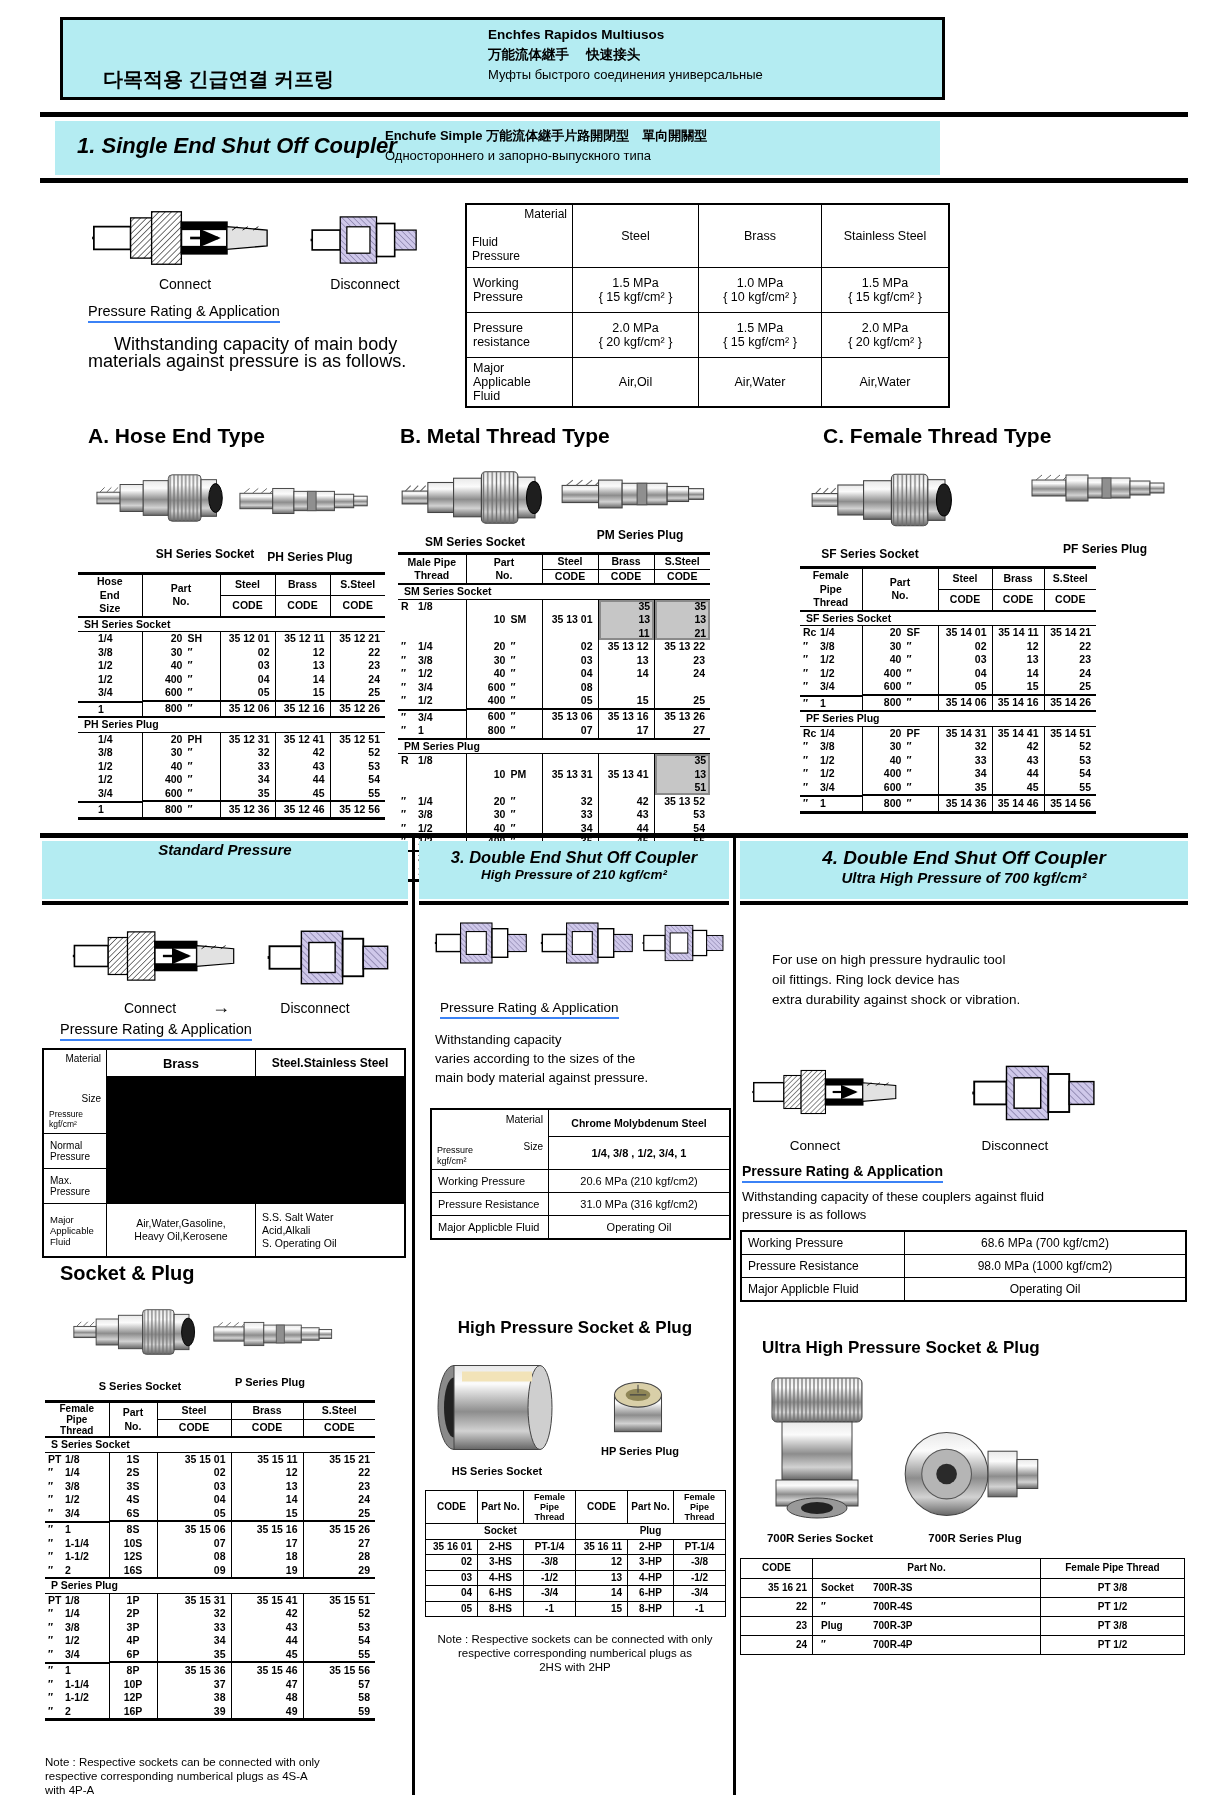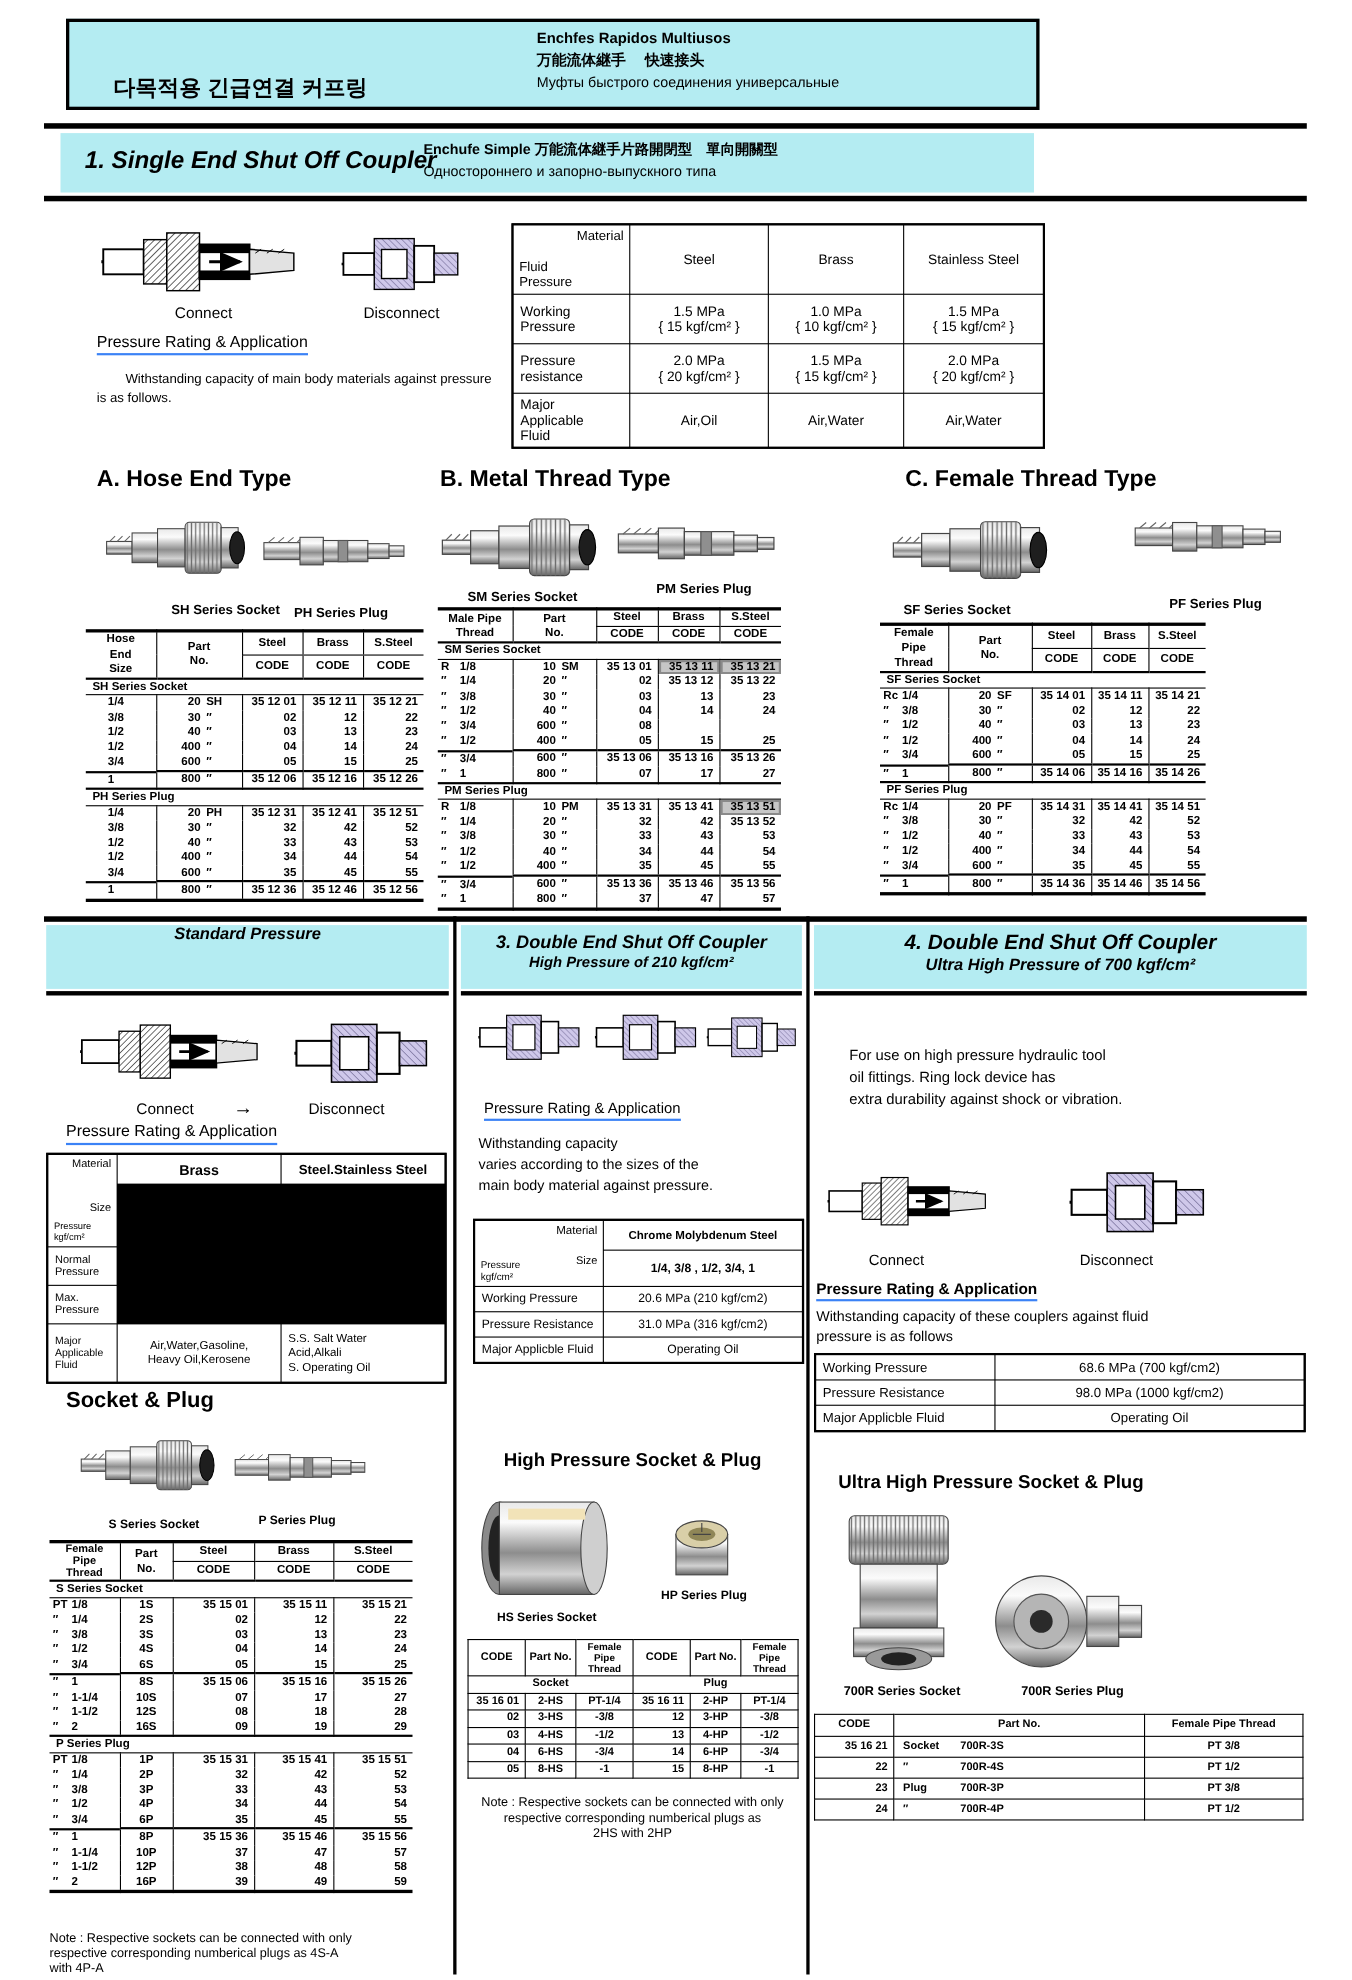--- a/index.html
+++ b/index.html
@@ -24,21 +24,21 @@
   .codes thead .hspan{border-bottom:2px solid #000;}
   .codes thead .hcode{border-bottom:2px solid #000;}
   .codes tbody.grp td{border-top:2px solid #000;border-bottom:1px solid #000;text-align:left;font-weight:bold;padding-left:6px;}
   .codes tbody.foot tr:first-child td{border-top:2px solid #000;}
   .codes .c-sz{display:flex;font-weight:bold;}
   .codes .szp{display:inline-block;width:17px;text-align:left;}
   .codes .c-pt{font-weight:bold;}
   .codes .pn{display:inline-block;width:52%;text-align:right;}
   .codes .ps{display:inline-block;width:38%;text-align:left;padding-left:5px;}
   .codes .c-cd{text-align:right;font-weight:bold;padding-right:5px;}
-  .codes td.hl{background:#c6c6c6;box-shadow:inset 0 0 0 2px #8a8a8a;}
+  .codes td.hl{background:#c6c6c6;box-shadow:inset 0 0 0 2px #8a8a8a;padding-left:40px;}
 
   
   .gridtbl{display:grid;background:#000;gap:1px;border:2px solid #000;}
   .gridtbl>div{background:#fff;display:flex;align-items:center;justify-content:center;text-align:center;}
   .gridtbl .lft{justify-content:flex-start;text-align:left;padding-left:6px;}
   .corner{position:relative;background-image:linear-gradient(to bottom right,transparent 48.6%,#000 48.6%,#000 51.4%,transparent 51.4%);}
   .corner span{position:absolute;line-height:1.15;}
   .corner .tr{top:3px;right:5px;text-align:right;}
   .corner .mr{top:52%;right:5px;text-align:right;}
   .corner .bl{bottom:3px;left:5px;text-align:left;}
@@ -176,21 +176,21 @@
 
 <svg class="abs" style="left:85px;top:203px;" width="205" height="70">
     <use href="#cutA"></use>
   </svg>
 <svg class="abs" style="left:300px;top:207px;" width="130" height="66">
     <use href="#cutB"></use>
   </svg>
 <div class="abs ctr" style="left:130px;top:276px;width:110px;font-size:14px;">Connect</div>
 <div class="abs ctr" style="left:305px;top:276px;width:120px;font-size:14px;">Disconnect</div>
 <div class="abs underl" style="left:88px;top:303px;font-size:14.5px;">Pressure Rating &amp; Application</div>
-<div class="abs" style="left:88px;top:336px;width:362px;font-size:12px;line-height:17px;text-indent:26px;">Withstanding  capacity  of  main  body  materials  against pressure is as follows.</div>
+<div class="abs" style="left:88px;top:336px;width:362px;font-size:18px;line-height:17px;text-indent:26px;">Withstanding  capacity  of  main  body  materials  against pressure is as follows.</div>
 
 <div class="abs gridtbl" style="left:465px;top:203px;grid-template-columns:105px 125px 122px 126px;grid-template-rows:62px 44px 44px 48px;font-size:12.5px;">
   <div class="corner">
     <span class="tr" style="font-size:12px;">Material</span>
     <span class="bl pre" style="font-size:12px;">Fluid
 Pressure</span>
   </div>
   <div>Steel</div>
   <div>Brass</div>
   <div>Stainless Steel</div>

